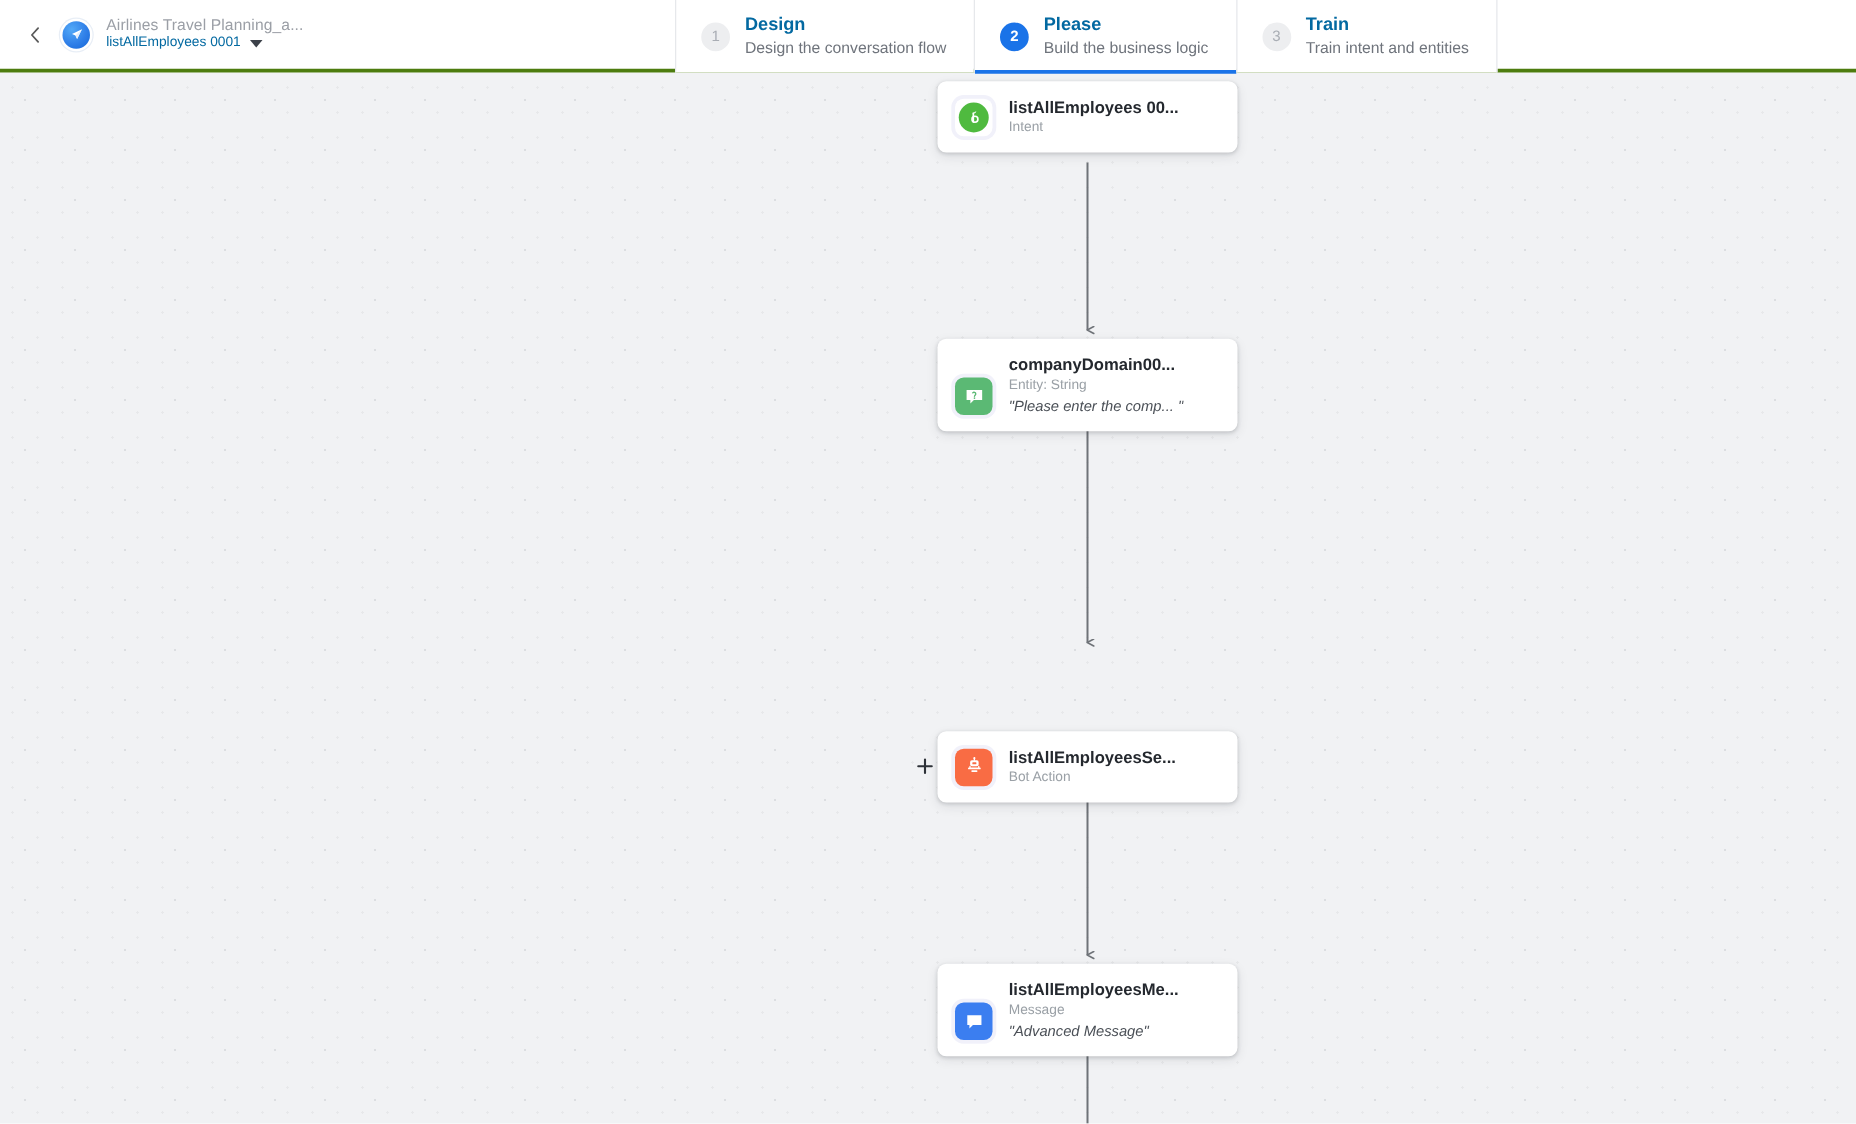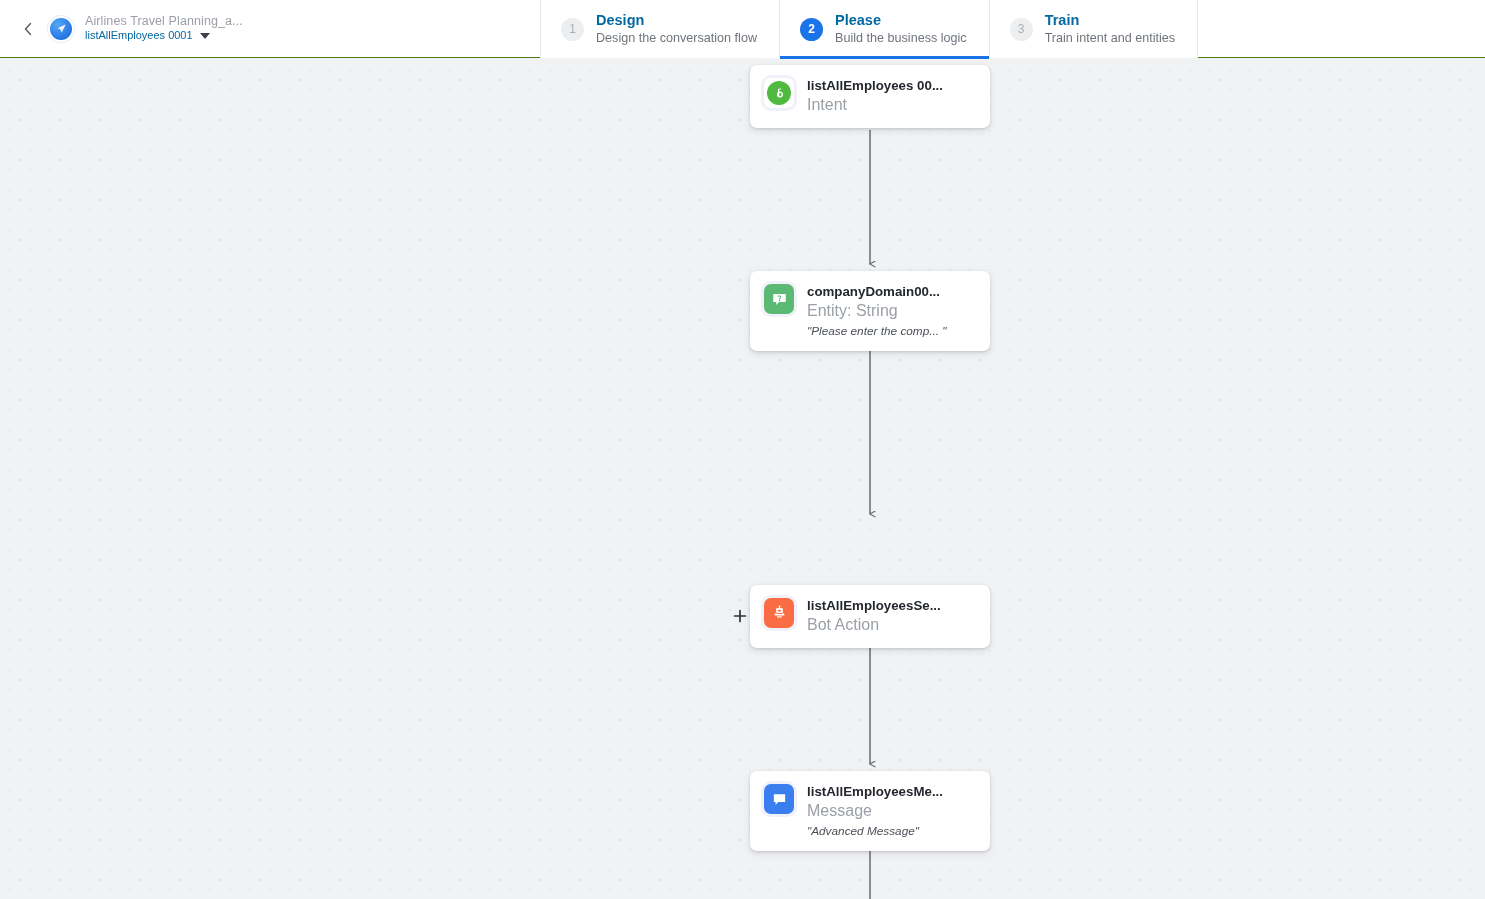--- a/index.html
+++ b/index.html
@@ -19,21 +19,21 @@
     overflow: hidden;
   }
 
   
   .header {
     position: absolute;
     top: 0; left: 0;
     width: 1485px;
     height: 58px;
     background: #ffffff;
-    border-bottom: 1px solid #4d7c0f;
+    border-bottom: 3px solid #4d7c0f;
     display: flex;
     align-items: stretch;
     z-index: 20;
   }
 
   .hdr-left {
     display: flex;
     align-items: center;
     padding-left: 16px;
     width: 540px;
@@ -169,21 +169,21 @@
   }
 
   
   .node {
     position: absolute;
     width: 240px;
     background: #ffffff;
     border-radius: 7px;
     box-shadow: 0 1px 3px rgba(30,35,45,.16), 0 3px 9px rgba(30,35,45,.09);
     display: flex;
-    align-items: flex-start;
+    align-items: flex-end;
     padding: 13px 14px;
     cursor: pointer;
   }
 
   .node-icon {
     width: 30px; height: 30px;
     border-radius: 7px;
     flex: none;
     display: flex; align-items: center; justify-content: center;
     margin-right: 13px;
@@ -194,21 +194,21 @@
   .node-body { min-width: 0; line-height: 1.15; }
   .node-title {
     font-size: 13.3px;
     font-weight: bold;
     color: #24282e;
     white-space: nowrap;
     overflow: hidden;
     text-overflow: ellipsis;
   }
   .node-type {
-    font-size: 16px;
+    font-size: 11px;
     color: #9aa0a6;
     margin-top: 3px;
     white-space: nowrap;
   }
   .node-quote {
     font-size: 11.8px;
     color: #4b5057;
     font-style: italic;
     margin-top: 4px;
     white-space: nowrap;

